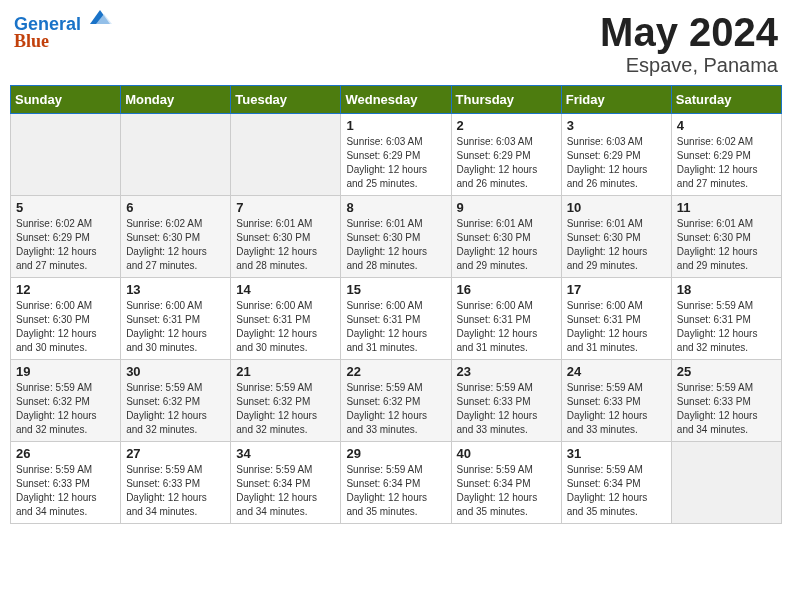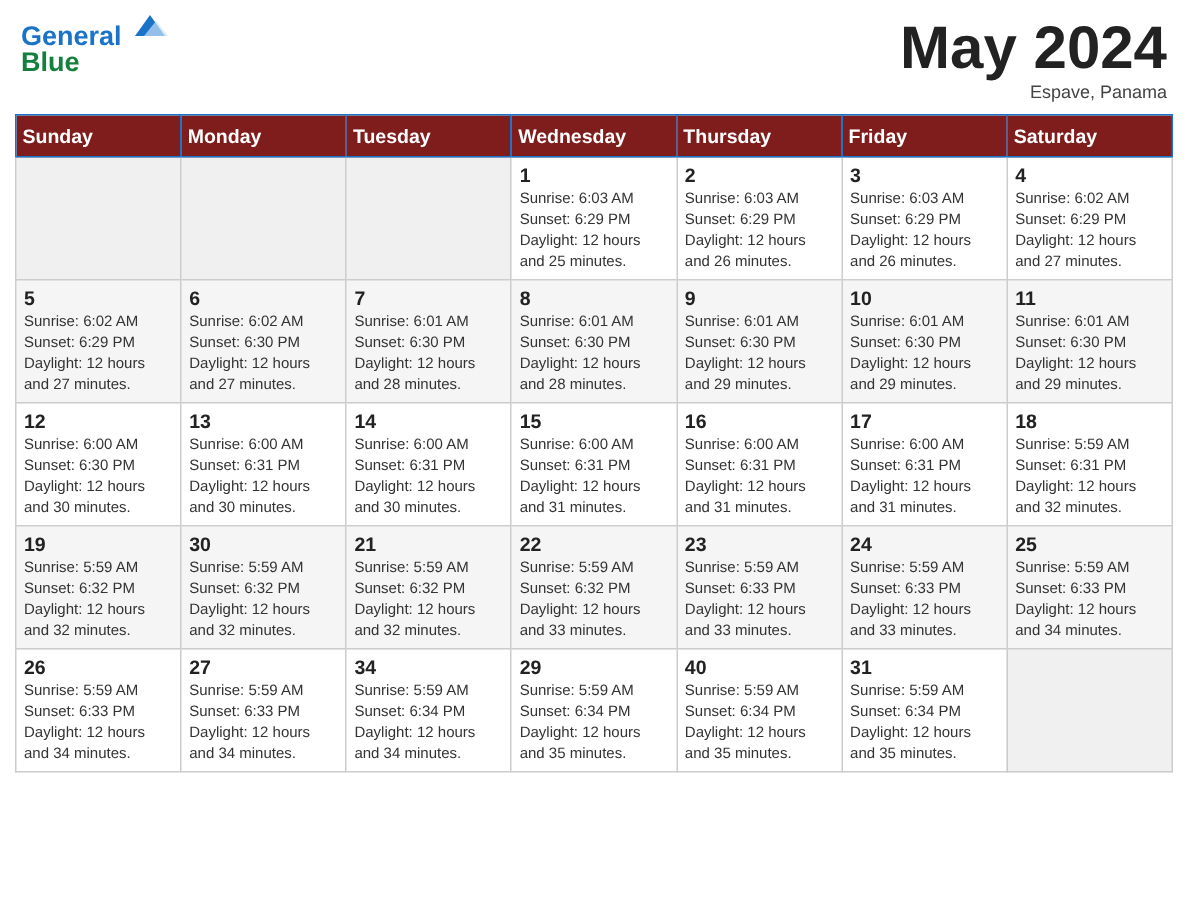--- a/index.html
+++ b/index.html
@@ -40,30 +40,30 @@
     .title-section {
       text-align: right;
     }
     .month-year {
       font-size: 40px;
       font-weight: bold;
       color: #222;
       line-height: 1.1;
     }
     .location {
-      font-size: 12px;
+      font-size: 20px;
       color: #444;
     }
     table {
       width: 100%;
       border-collapse: collapse;
       font-size: 11px;
     }
     thead th {
-      background-color: #7f1d1d;
+      background-color: #4d7c0f;
       color: #fff;
       padding: 6px 4px;
       text-align: left;
       font-size: 13px;
       font-weight: bold;
       border: 1px solid #1a73c8;
     }
     tbody td {
       border: 1px solid #ccc;
       vertical-align: top;
@@ -102,21 +102,21 @@
     <div>
       <div style="display:flex;align-items:flex-end;">
         <span class="logo-text">
           <span>General</span>
           <svg class="logo-icon" viewBox="0 0 24 24" fill="#1a73c8" xmlns="http://www.w3.org/2000/svg">
             <polygon points="2,18 12,4 22,18" fill="#1a73c8"></polygon>
             <polygon points="8,18 16,8 24,18" fill="#c8e0f5" opacity="0.7"></polygon>
           </svg>
         </span>
       </div>
-      <div style="font-size:18px;font-weight:bold;color:#15803d;margin-top:-4px;">Blue</div>
+      <div style="font-size:18px;font-weight:bold;color:#c2410c;margin-top:-4px;font-family:Liberation Serif, serif;">Blue</div>
     </div>
   </div>
   <div class="title-section">
     <div class="month-year">May 2024</div>
     <div class="location">Espave, Panama</div>
   </div>
 </div>
 
 <table>
   <thead>

